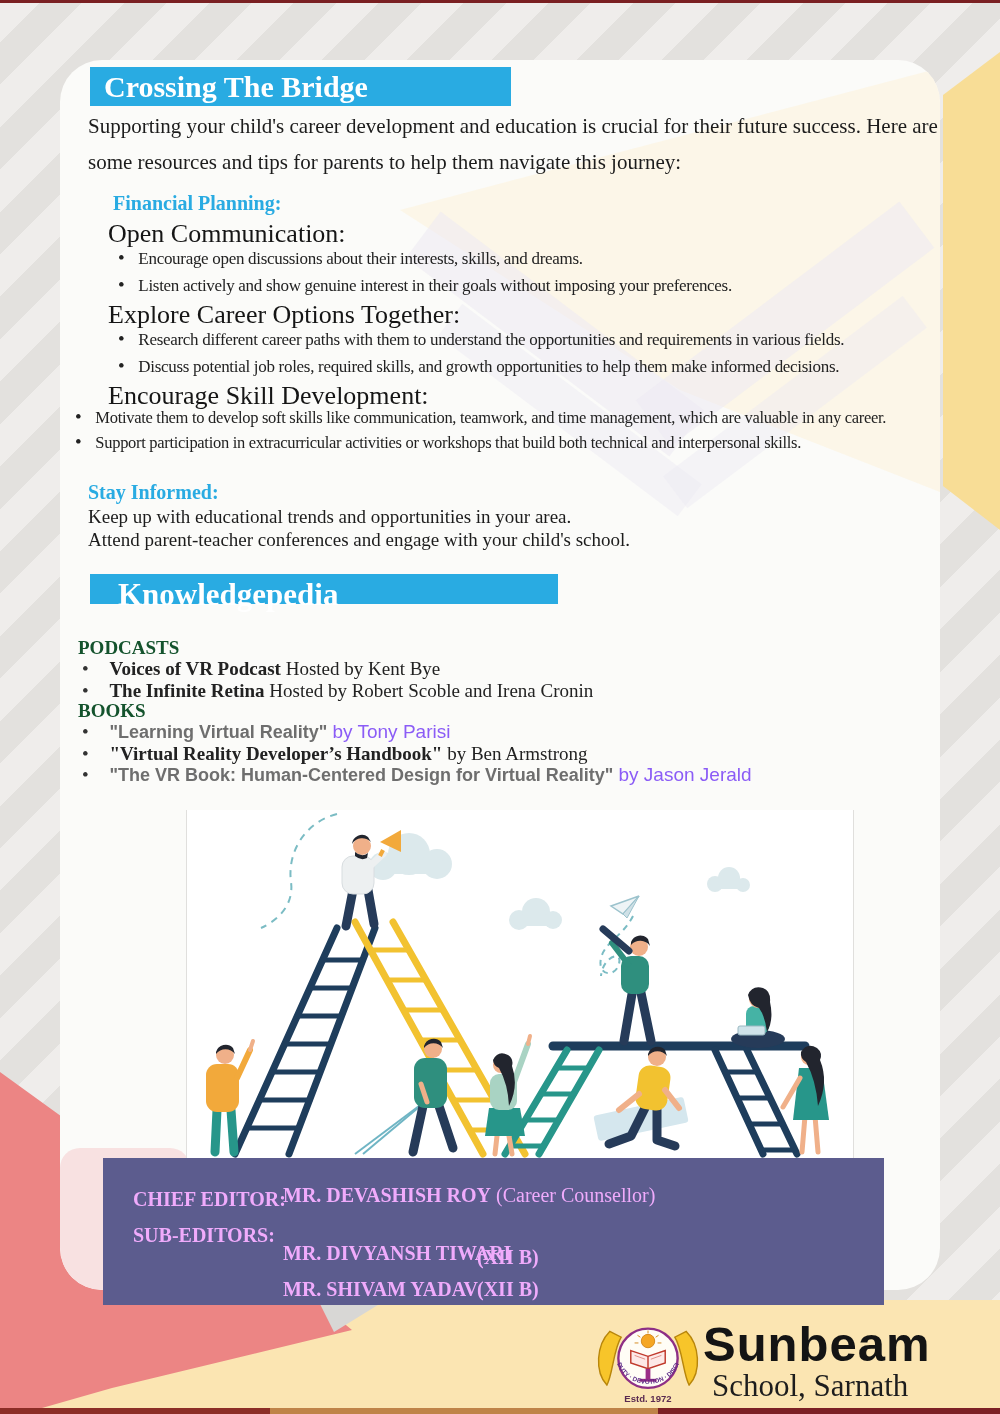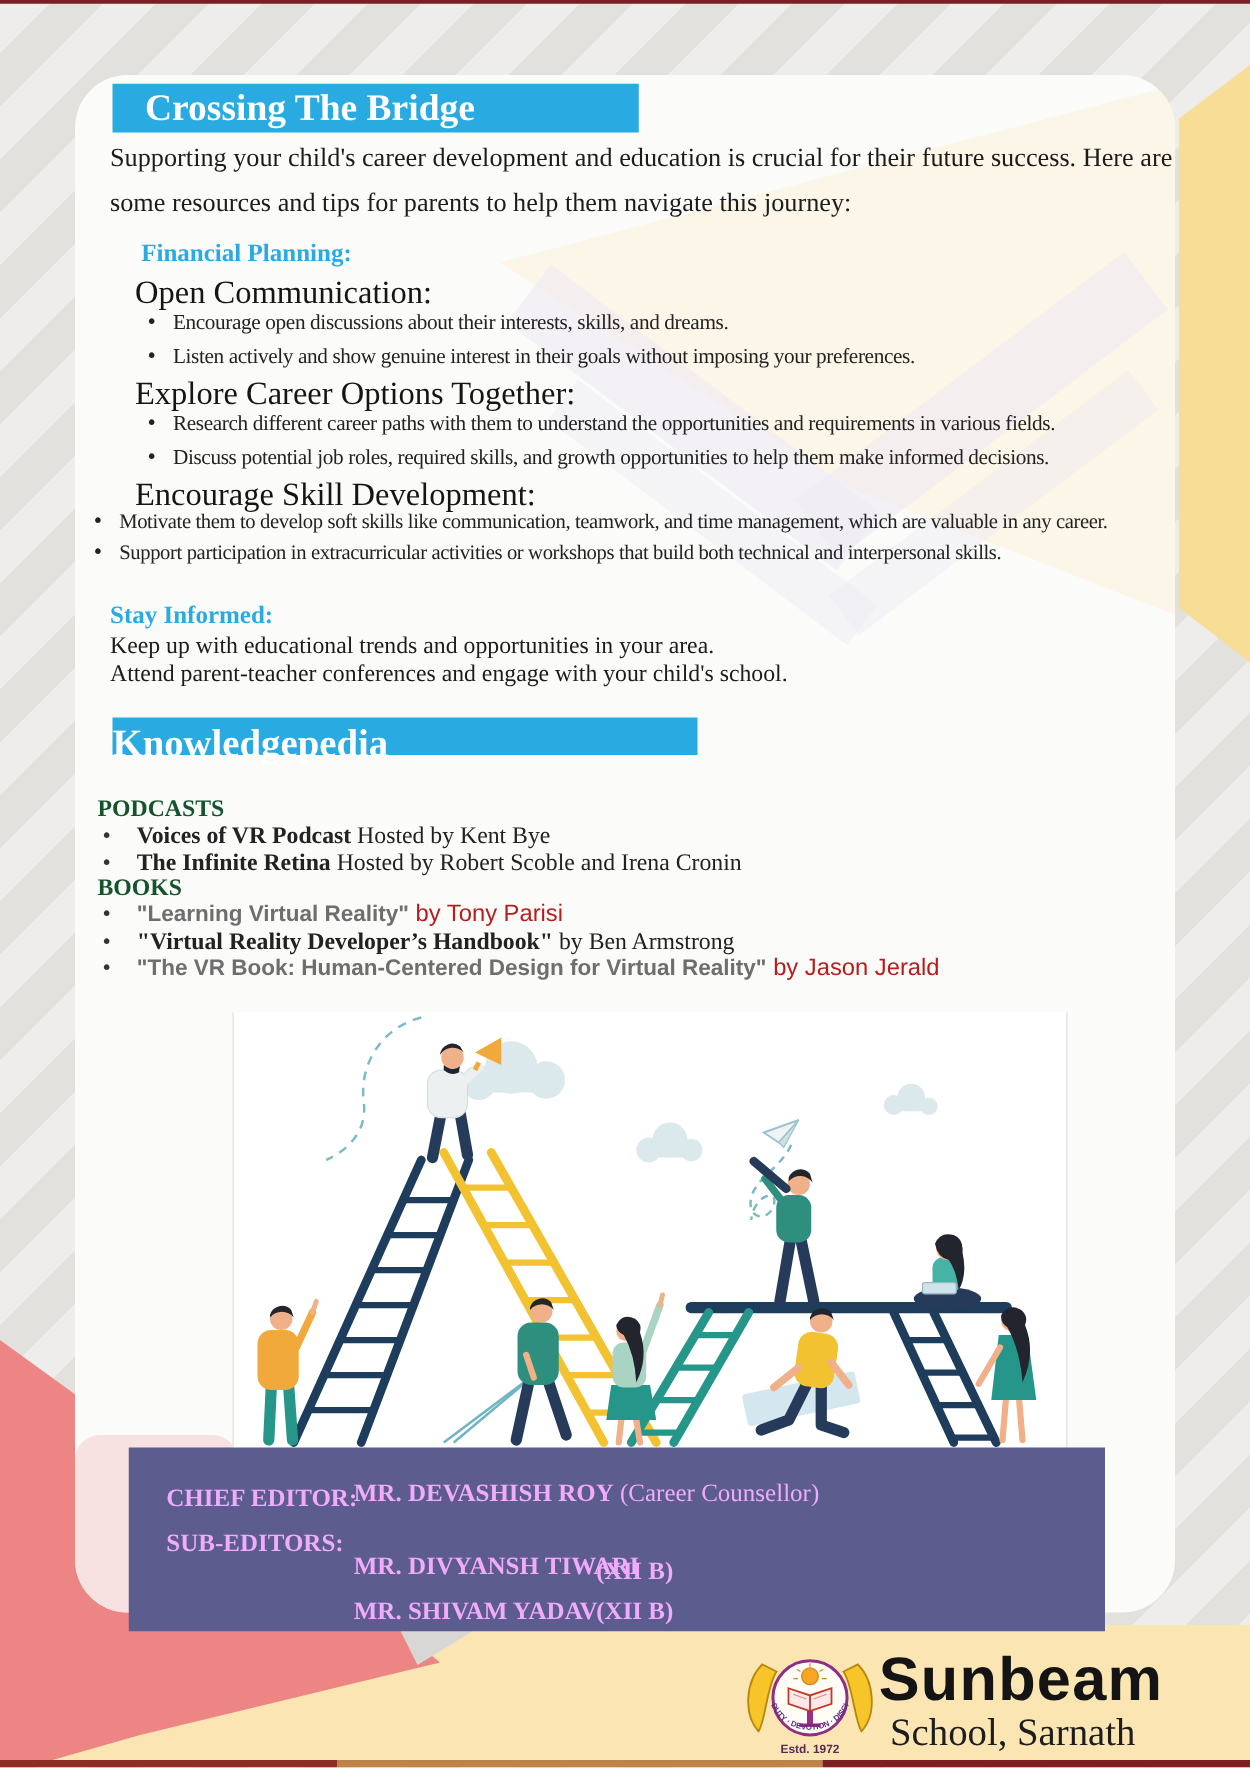--- a/index.html
+++ b/index.html
@@ -31,36 +31,36 @@
     clip-path:polygon(340px 150px,880px 8px,880px 432px,620px 330px);}
   .chev{background:#ece9f3;opacity:.55;}
   .chev1{left:330px;top:245px;width:330px;height:58px;transform:rotate(37deg);}
   .chev2{left:560px;top:235px;width:330px;height:58px;transform:rotate(-37deg);}
   .chev3{left:360px;top:330px;width:300px;height:40px;transform:rotate(37deg);opacity:.4;}
   .chev4{left:585px;top:322px;width:300px;height:40px;transform:rotate(-37deg);opacity:.4;}
   .pink-corner{left:0;top:1088px;width:130px;height:142px;background:#f8e1e1;
     border-radius:20px 20px 28px 42px;}
   
   .banner{background:#29abe2;color:#fff;font-weight:bold;font-family:"Liberation Serif",serif;}
-  .banner1{left:90px;top:67px;width:421px;height:39px;font-size:30px;line-height:39px;padding-left:26px;box-sizing:border-box;}
-  .banner2{left:90px;top:574px;width:468px;height:30px;font-size:31px;line-height:41px;box-sizing:border-box;}
+  .banner1{left:90px;top:67px;width:421px;height:39px;font-size:30px;line-height:39px;padding-left:14px;box-sizing:border-box;}
+  .banner2{left:90px;top:574px;width:468px;height:30px;font-size:31px;line-height:41px;padding-left:28px;box-sizing:border-box;}
   
   .intro{left:88px;top:108px;font-size:21px;line-height:36px;color:#1c1c1c;}
   .cyan-head{color:#29abe2;font-weight:bold;font-size:20px;}
   .sub-head{color:#151515;font-weight:normal;font-size:26px;}
   .bullet{color:#222;font-size:17px;letter-spacing:-0.3px;}
   .bullet::before{content:"\2022";margin-right:14px;font-size:19px;}
   .bullet-outer{font-size:16.5px;}
   .stay-line{color:#1c1c1c;font-size:19px;}
   .kp-head{color:#14532d;font-weight:bold;font-size:19px;}
   .kp-item{font-size:19px;color:#222;}
   .kp-item::before{content:"\2022";margin-right:16px;font-size:19px;color:#333;}
   .kp-bold{font-weight:bold;}
   .gray-sans{font-family:"Liberation Sans",sans-serif;color:#6e6e6e;font-weight:bold;font-size:18px;}
-  .gray-sans-rest{font-family:"Liberation Sans",sans-serif;color:#b91c1c;font-weight:normal;margin-top:44px;}
+  .gray-sans-rest{font-family:"Liberation Sans",sans-serif;color:#8b5cf6;font-weight:normal;margin-top:44px;}
   
   .illus{left:186px;top:810px;width:666px;height:348px;background:#fff;
     border-left:1px solid #e0dfdd;border-right:1px solid #e0dfdd;}
   
   .editors{left:103px;top:1158px;width:781px;height:147px;background:#5c5c8e;color:#f0abfc;}
   .ed{position:absolute;white-space:nowrap;font-weight:bold;font-size:20px;font-family:"Liberation Serif",serif;}
   .ed .light{font-weight:normal;}
   
   .brand{left:703px;top:1316px;font-size:49px;font-weight:bold;color:#141414;letter-spacing:1px;}
   .brand-sub{left:712px;top:1368px;font-size:31px;color:#1d1d1d;}

